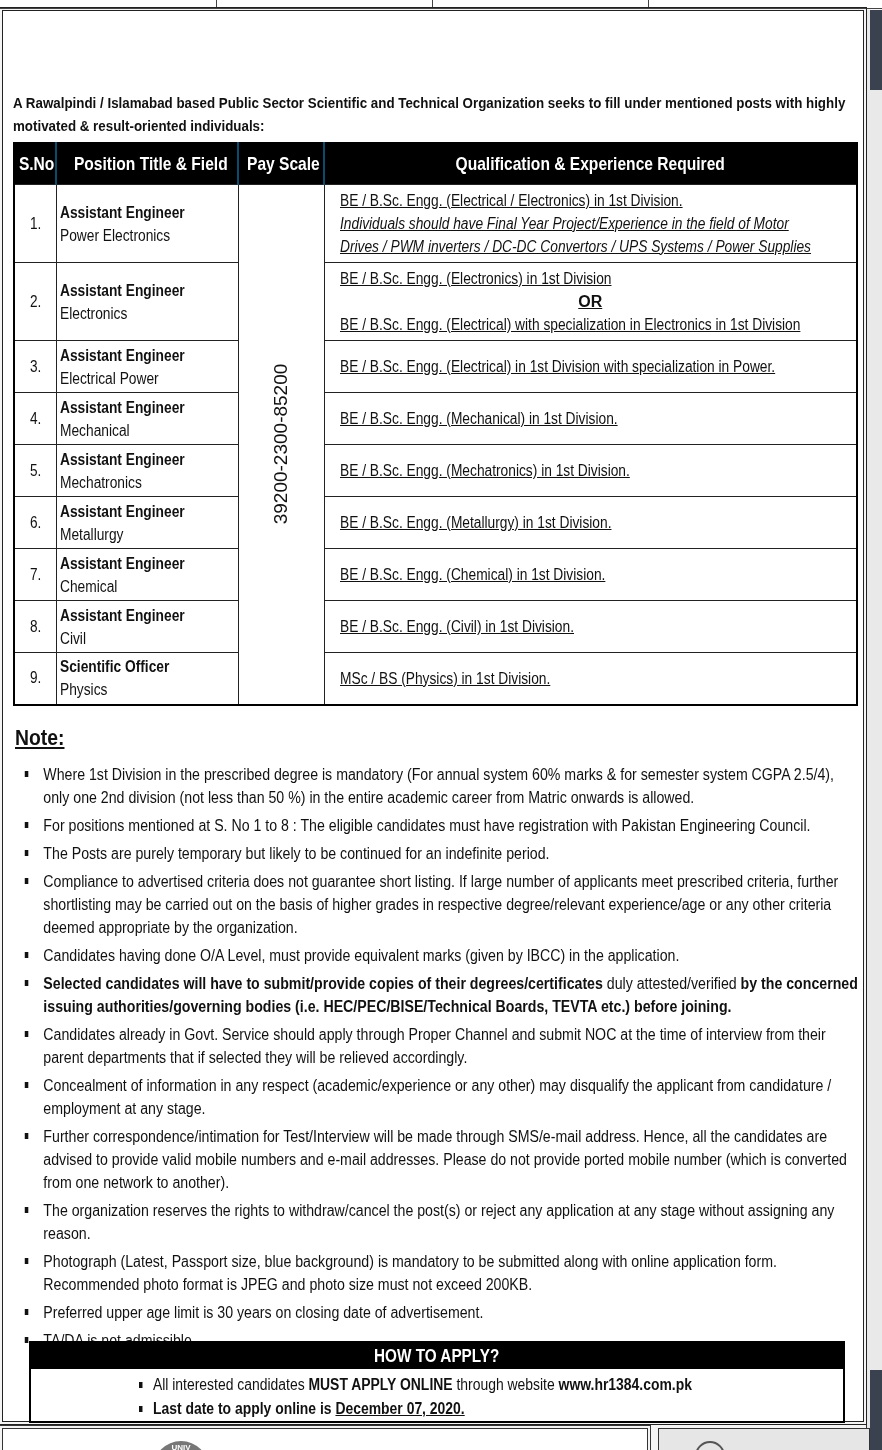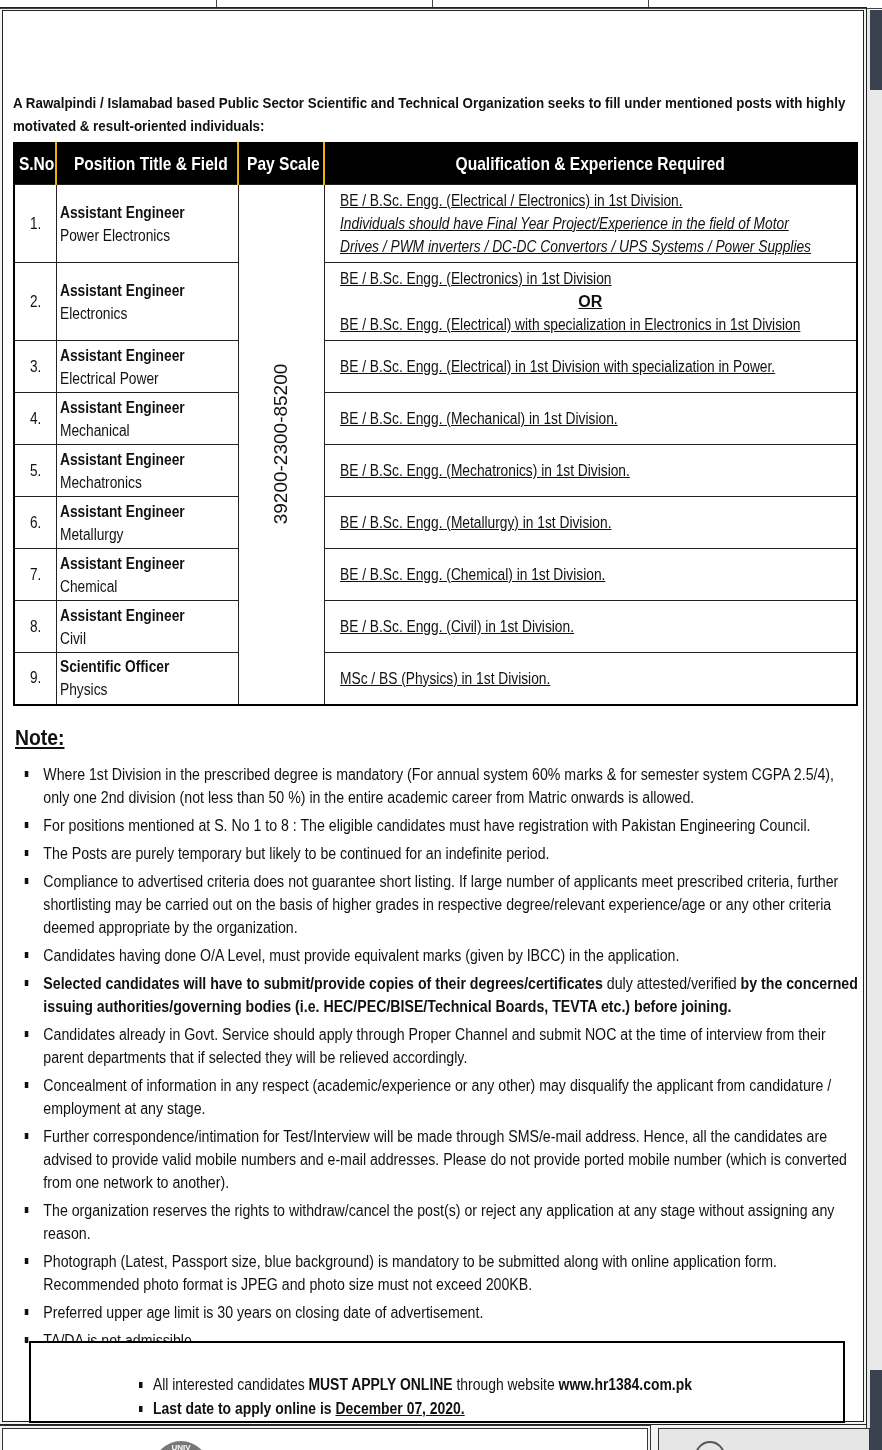--- a/index.html
+++ b/index.html
@@ -43,21 +43,21 @@
     font-size: 15px; font-weight: bold; line-height: 23px;
     transform: scaleX(0.89); transform-origin: left top; width: 955px;
   }
   table.jobs {
     position: absolute; left: 10px; top: 131px; width: 843px;
     border-collapse: collapse; table-layout: fixed;
     border: 2px solid #000;
   }
   table.jobs th {
     background: #000; color: #fff; height: 40px; font-size: 19px; font-weight: bold;
-    border-left: 2px solid #eab308; white-space: nowrap; padding: 0;
+    border-left: 2px solid #0c4a6e; white-space: nowrap; padding: 0;
   }
   table.jobs th:first-child { border-left: none; }
   table.jobs th span { display: inline-block; transform: scaleX(0.82); }
   table.jobs td { border: 1px solid #222; padding: 0; vertical-align: middle; font-size: 16px; }
   .sno { text-align: center; }
   .sno span { display: inline-block; transform: scaleX(0.85); }
   .pos { padding-left: 3px !important; line-height: 23px; margin-left: 35px; }
   .pos .t { font-weight: bold; display: block; transform: scaleX(0.86); transform-origin: left; white-space: nowrap; }
   .pos .f { display: block; transform: scaleX(0.86); transform-origin: left; white-space: nowrap; }
   .pay { position: relative; }
@@ -266,20 +266,21 @@
       <li><span class="bullet"></span><span>Candidates already in Govt. Service should apply through Proper Channel and submit NOC at the time of interview from their parent departments that if selected they will be relieved accordingly.</span></li>
       <li><span class="bullet"></span><span>Concealment of information in any respect (academic/experience or any other) may disqualify the applicant from candidature / employment at any stage.</span></li>
       <li><span class="bullet"></span><span>Further correspondence/intimation for Test/Interview will be made through SMS/e-mail address. Hence, all the candidates are advised to provide valid mobile numbers and e-mail addresses. Please do not provide ported mobile number (which is converted from one network to another).</span></li>
       <li><span class="bullet"></span><span>The organization reserves the rights to withdraw/cancel the post(s) or reject any application at any stage without assigning any reason.</span></li>
       <li><span class="bullet"></span><span>Photograph (Latest, Passport size, blue background) is mandatory to be submitted along with online application form. Recommended photo format is JPEG and photo size must not exceed 200KB.</span></li>
       <li><span class="bullet"></span><span>Preferred upper age limit is 30 years on closing date of advertisement.</span></li>
       <li><span class="bullet"></span><span>TA/DA is not admissible.</span></li>
     </ul>
 
   <div class="apply">
+    <div class="apply-head"><span>HOW TO APPLY?</span></div>
     <ul>
       <li>
         <span class="bullet"></span>
         <span>All interested candidates </span><b>MUST APPLY ONLINE</b><span> through website </span><b>www.hr1384.com.pk</b>
       </li>
       <li>
         <span class="bullet"></span>
         <b>Last date to apply online is </b><b><u>December 07, 2020.</u></b>
       </li>
     </ul>

